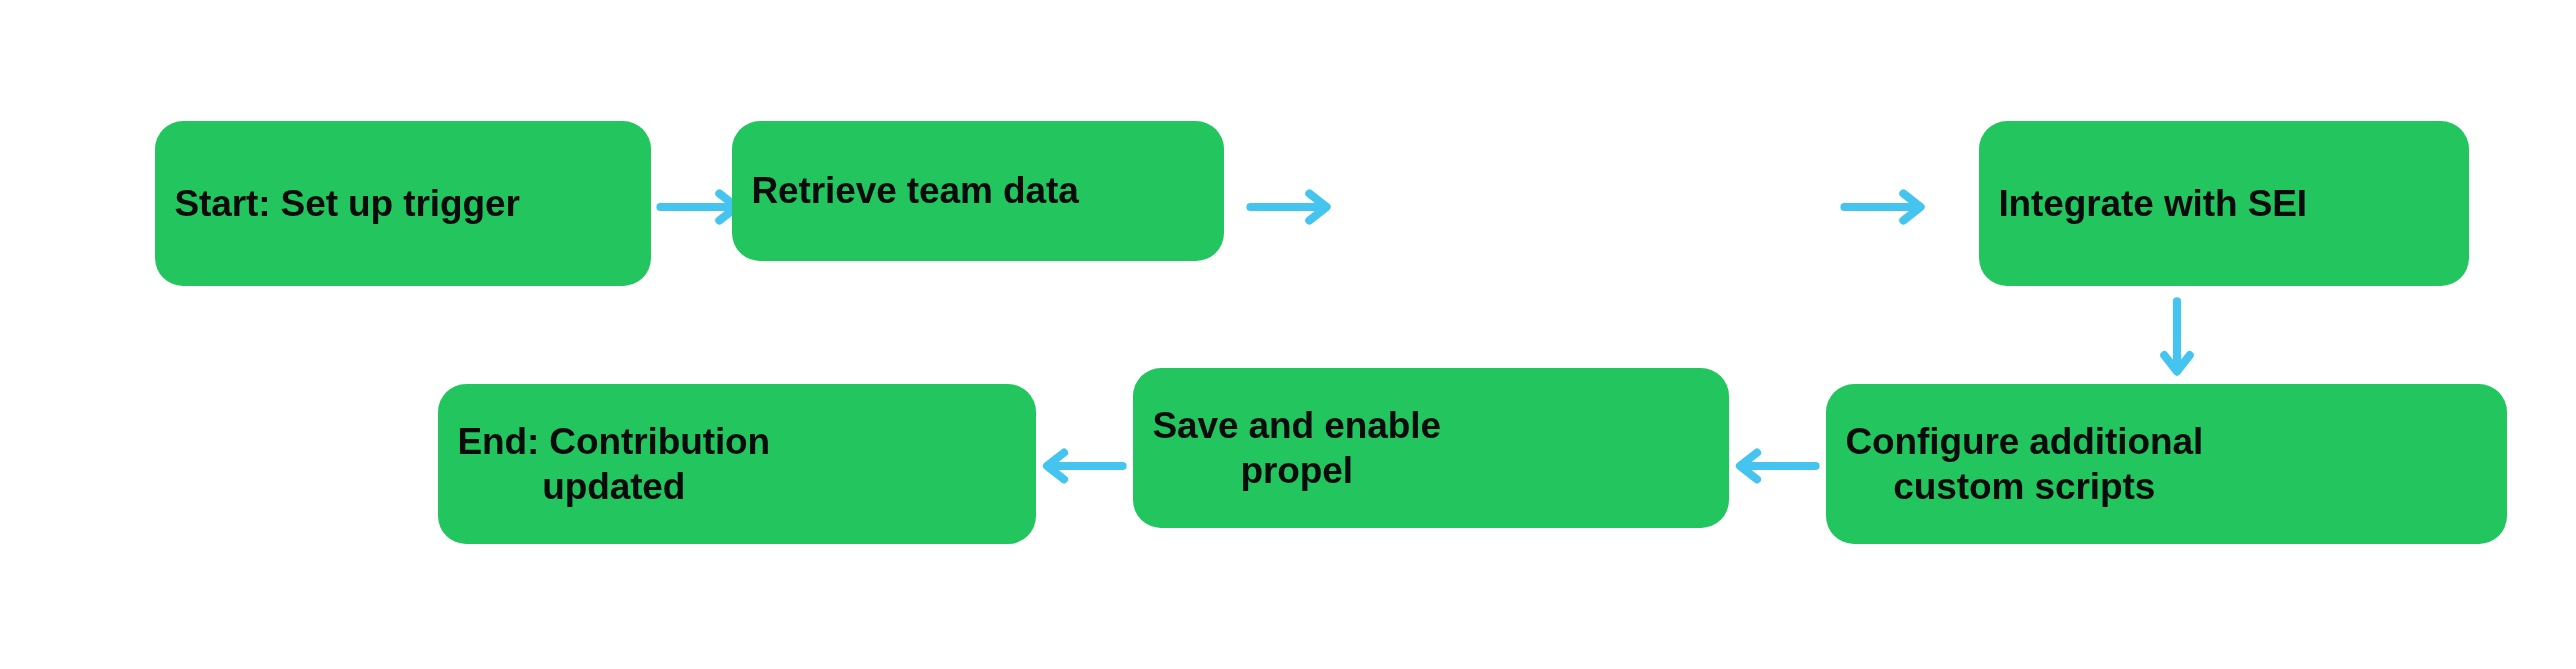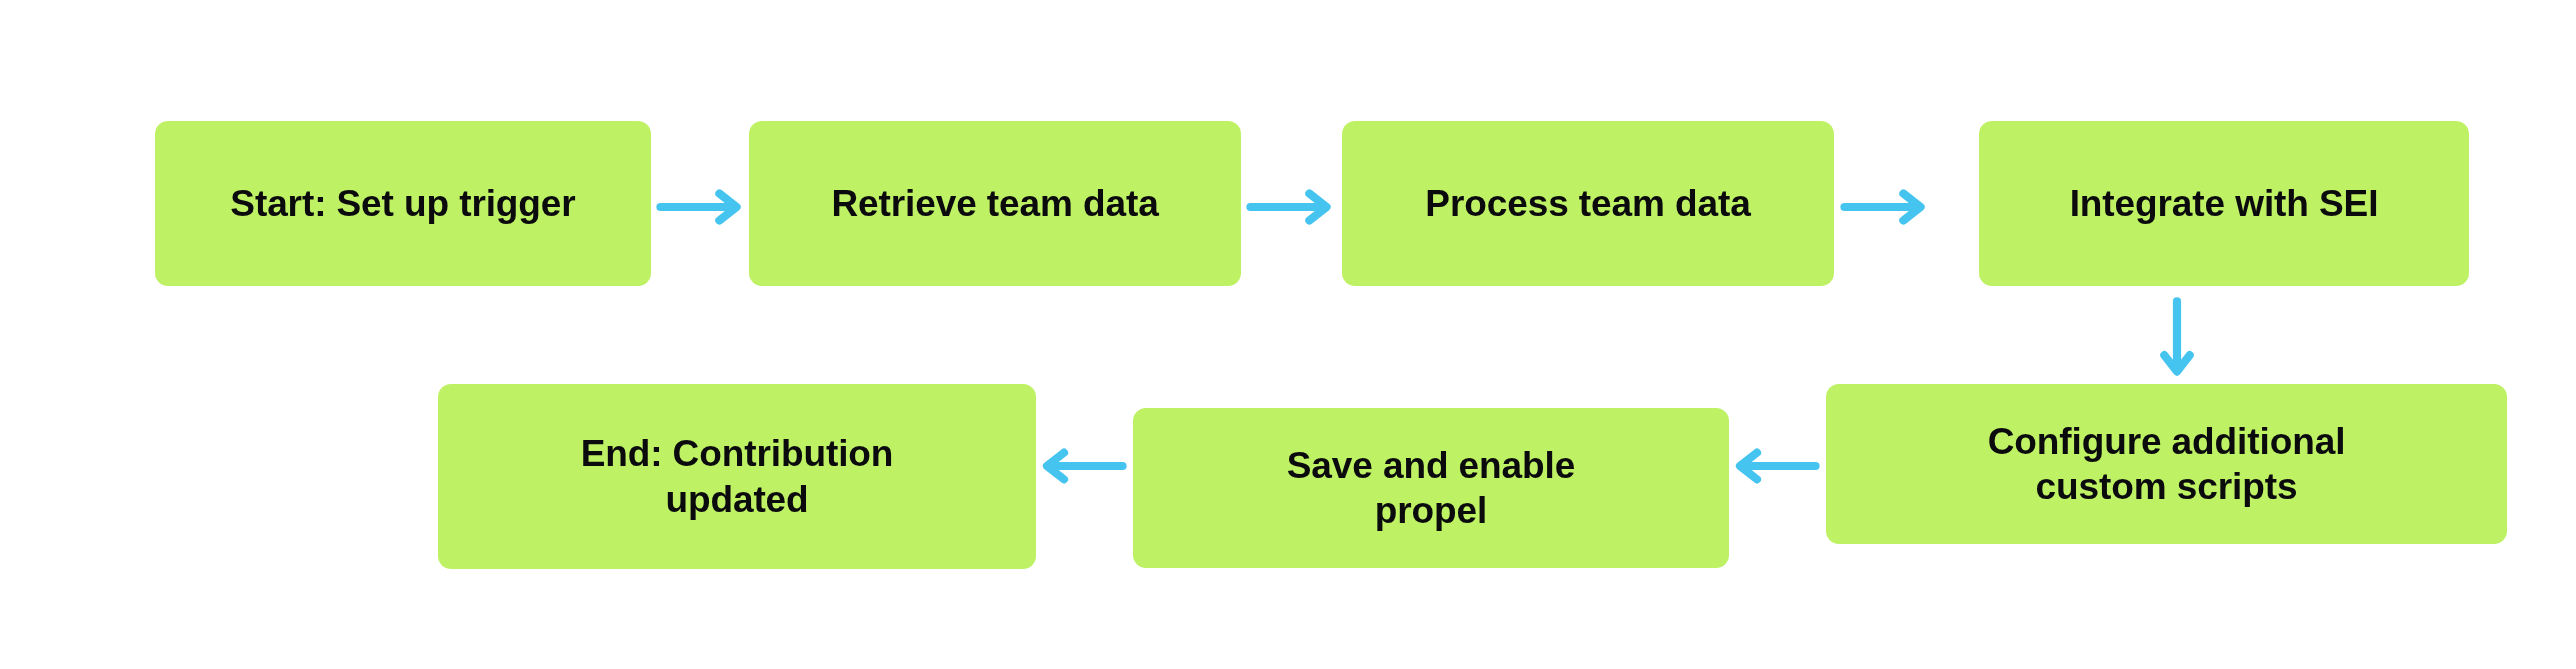--- a/index.html
+++ b/index.html
@@ -13,25 +13,24 @@
   }
   #canvas {
     position: relative;
     width: 2576px;
     height: 669px;
     background: #ffffff;
     overflow: hidden;
   }
   .node {
     position: absolute;
-    background: #bef264;
-    border-radius: 13px;
+    background: #22c55e;
+    border-radius: 28px;
     display: flex;
     align-items: center;
-    justify-content: center;
     box-sizing: border-box;
     padding: 7.5px 19.4px;
   }
   .node-label {
     font-family: "Liberation Sans", sans-serif;
     font-weight: bold;
     font-size: 37px;
     line-height: 1.22;
     color: #0b0b0d;
     text-align: center;
@@ -59,36 +58,33 @@
 
   <div class="edge" style="left:656px; top:192px; width:88px; height:30px;">
     <svg width="88" height="30" viewBox="0 0 118 40" aria-hidden="true">
       <g fill="none" stroke="#45c4f0" stroke-width="11" stroke-linecap="round" stroke-linejoin="round">
         <line x1="6" y1="20" x2="104" y2="20"></line>
         <polyline points="85,2 108,20 85,38"></polyline>
       </g>
     </svg>
   </div>
 
-  <div class="node" style="left:749px; top:121px; width:492px; height:165px;">
+  <div class="node" style="left:732px; top:121px; width:492px; height:140px;">
     <span class="node-label">Retrieve team data</span>
   </div>
 
   <div class="edge" style="left:1246px; top:192px; width:88px; height:30px;">
     <svg width="88" height="30" viewBox="0 0 118 40" aria-hidden="true">
       <g fill="none" stroke="#45c4f0" stroke-width="11" stroke-linecap="round" stroke-linejoin="round">
         <line x1="6" y1="20" x2="104" y2="20"></line>
         <polyline points="85,2 108,20 85,38"></polyline>
       </g>
     </svg>
   </div>
 
-  <div class="node" style="left:1342px; top:121px; width:492px; height:165px;">
-    <span class="node-label">Process team data</span>
-  </div>
 
   <div class="edge" style="left:1840px; top:192px; width:88px; height:30px;">
     <svg width="88" height="30" viewBox="0 0 118 40" aria-hidden="true">
       <g fill="none" stroke="#45c4f0" stroke-width="11" stroke-linecap="round" stroke-linejoin="round">
         <line x1="6" y1="20" x2="104" y2="20"></line>
         <polyline points="85,2 108,20 85,38"></polyline>
       </g>
     </svg>
   </div>
 
@@ -112,33 +108,33 @@
 
   <div class="edge" style="left:1737px; top:451px; width:83px; height:30px;">
     <svg width="83" height="30" viewBox="0 0 112 40" aria-hidden="true">
       <g fill="none" stroke="#45c4f0" stroke-width="11" stroke-linecap="round" stroke-linejoin="round">
         <line x1="8" y1="20" x2="106" y2="20"></line>
         <polyline points="27,2 4,20 27,38"></polyline>
       </g>
     </svg>
   </div>
 
-  <div class="node" style="left:1133px; top:408px; width:596px; height:160px;">
+  <div class="node" style="left:1133px; top:368px; width:596px; height:160px;">
     <span class="node-label">Save and enable
 propel</span>
   </div>
 
   <div class="edge" style="left:1044px; top:451px; width:83px; height:30px;">
     <svg width="83" height="30" viewBox="0 0 112 40" aria-hidden="true">
       <g fill="none" stroke="#45c4f0" stroke-width="11" stroke-linecap="round" stroke-linejoin="round">
         <line x1="8" y1="20" x2="106" y2="20"></line>
         <polyline points="27,2 4,20 27,38"></polyline>
       </g>
     </svg>
   </div>
 
-  <div class="node" style="left:438px; top:384px; width:598px; height:185px;">
+  <div class="node" style="left:438px; top:384px; width:598px; height:160px;">
     <span class="node-label">End: Contribution
 updated</span>
   </div>
 
 </div>
 
 
 </body></html>

